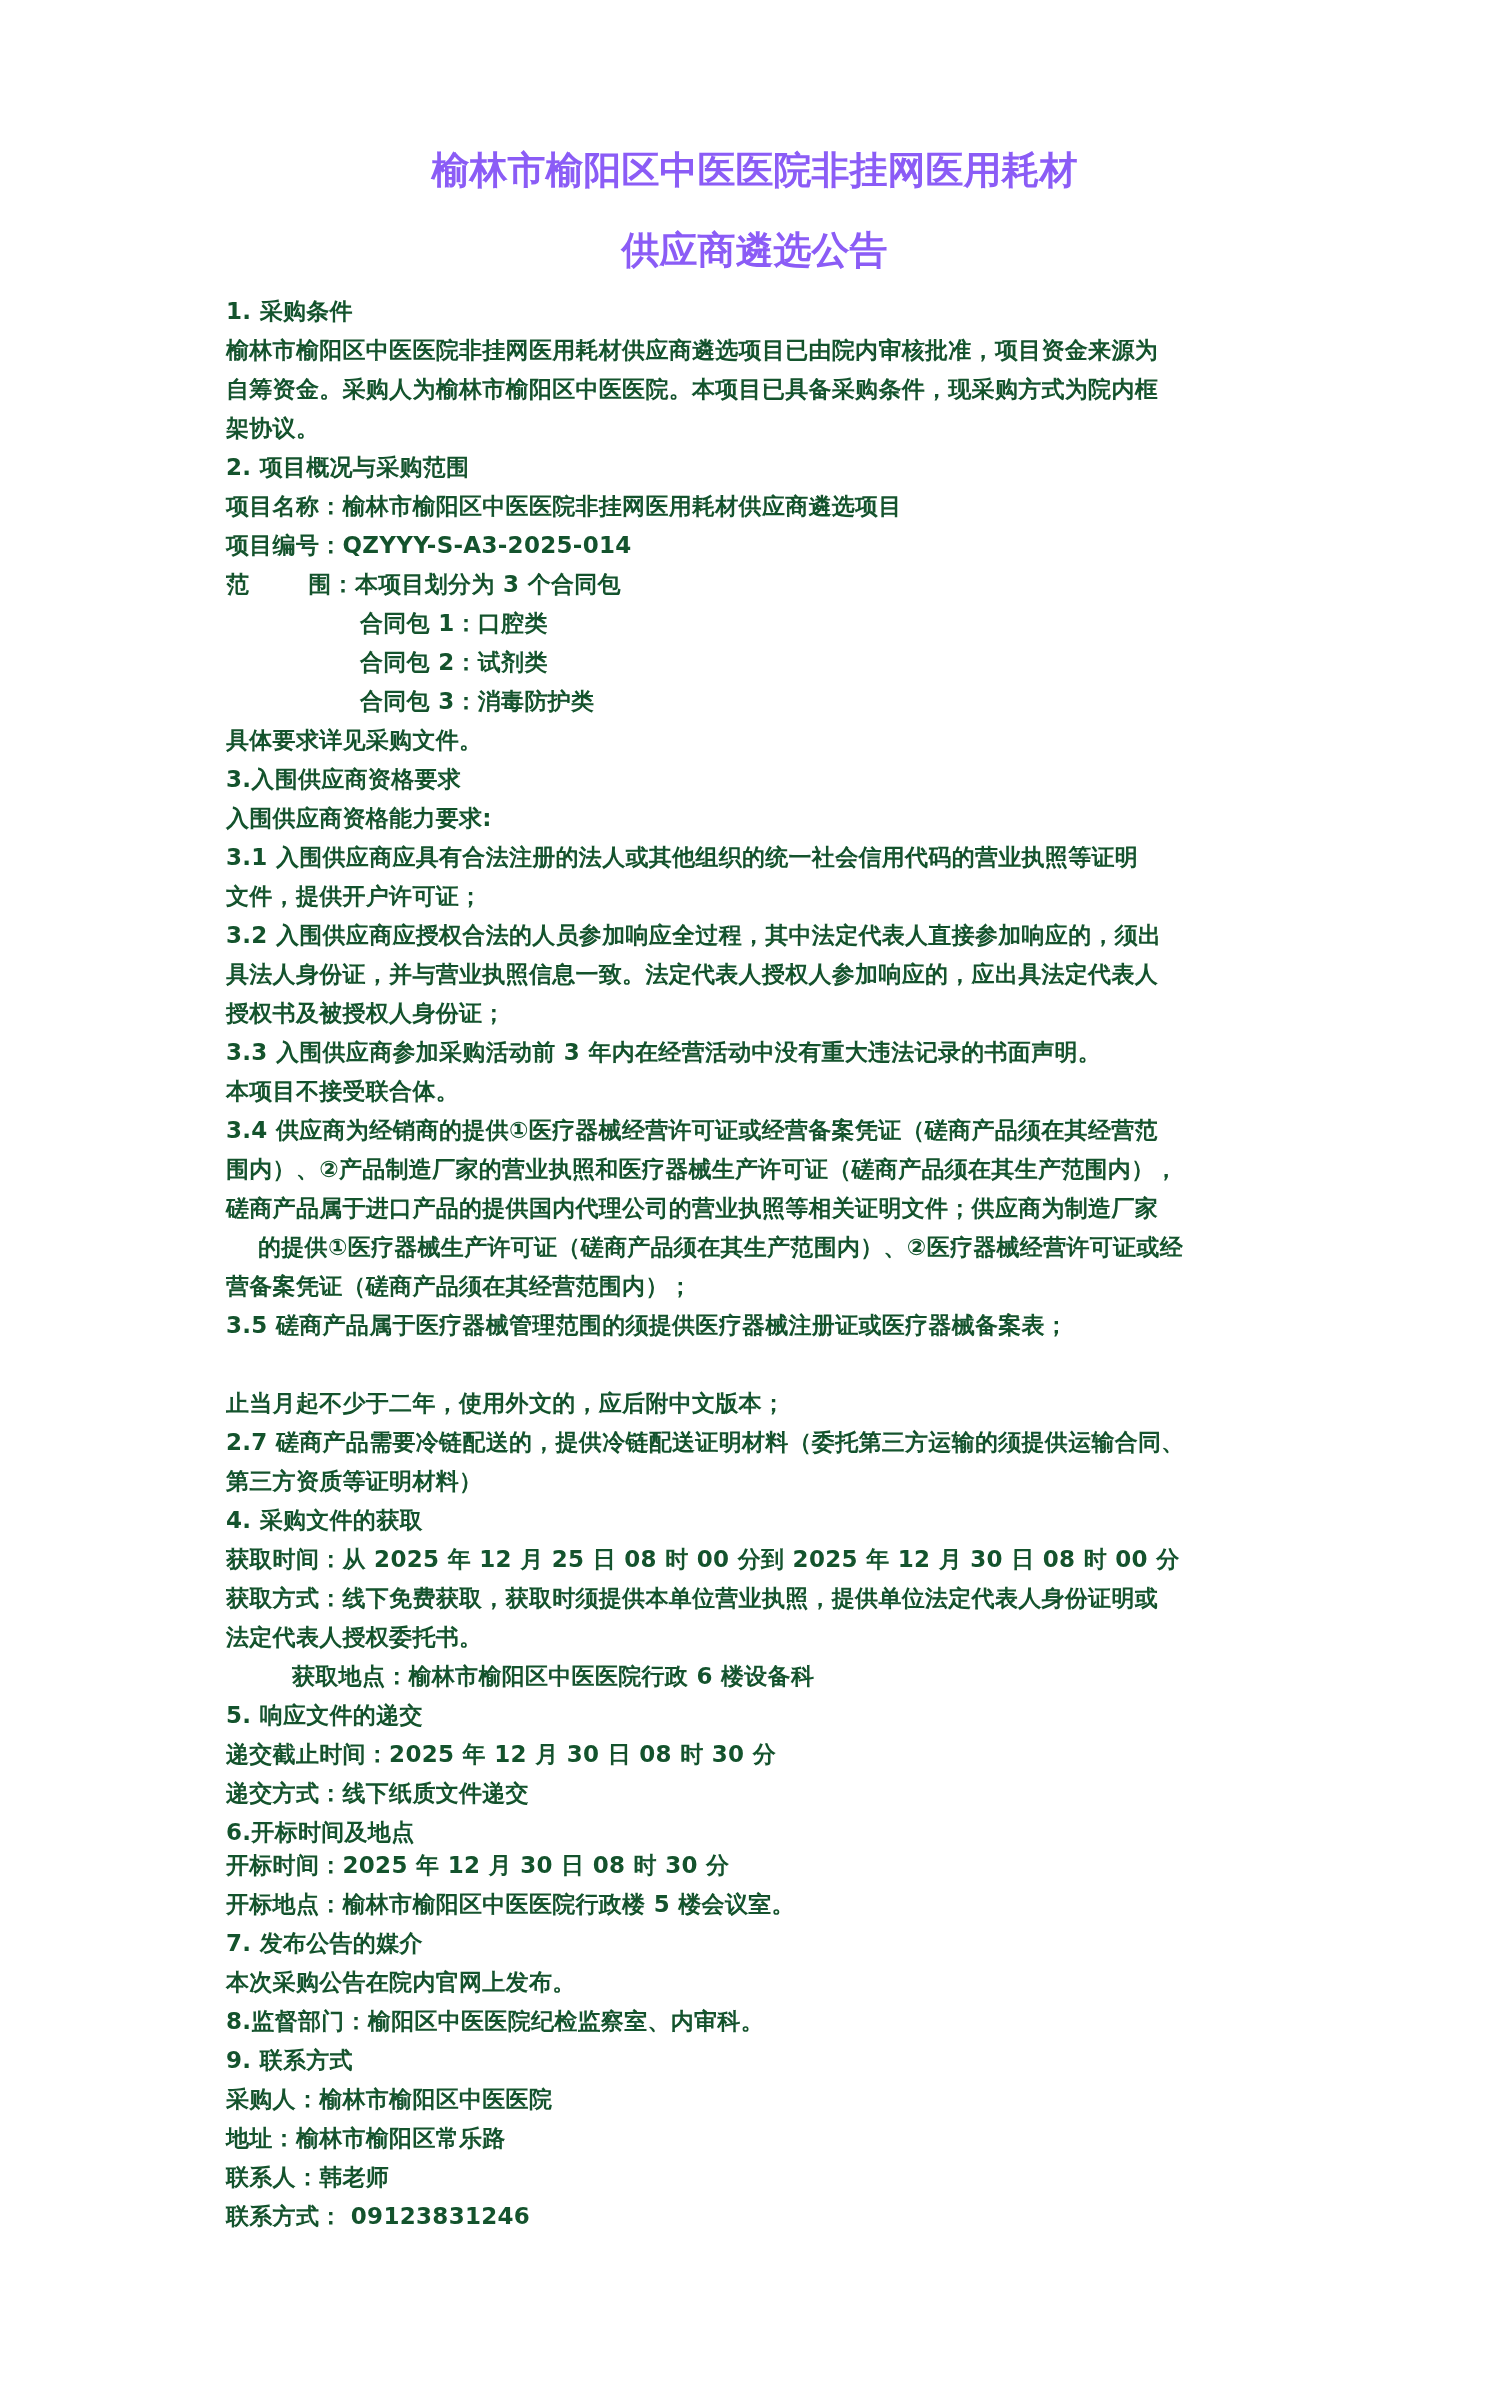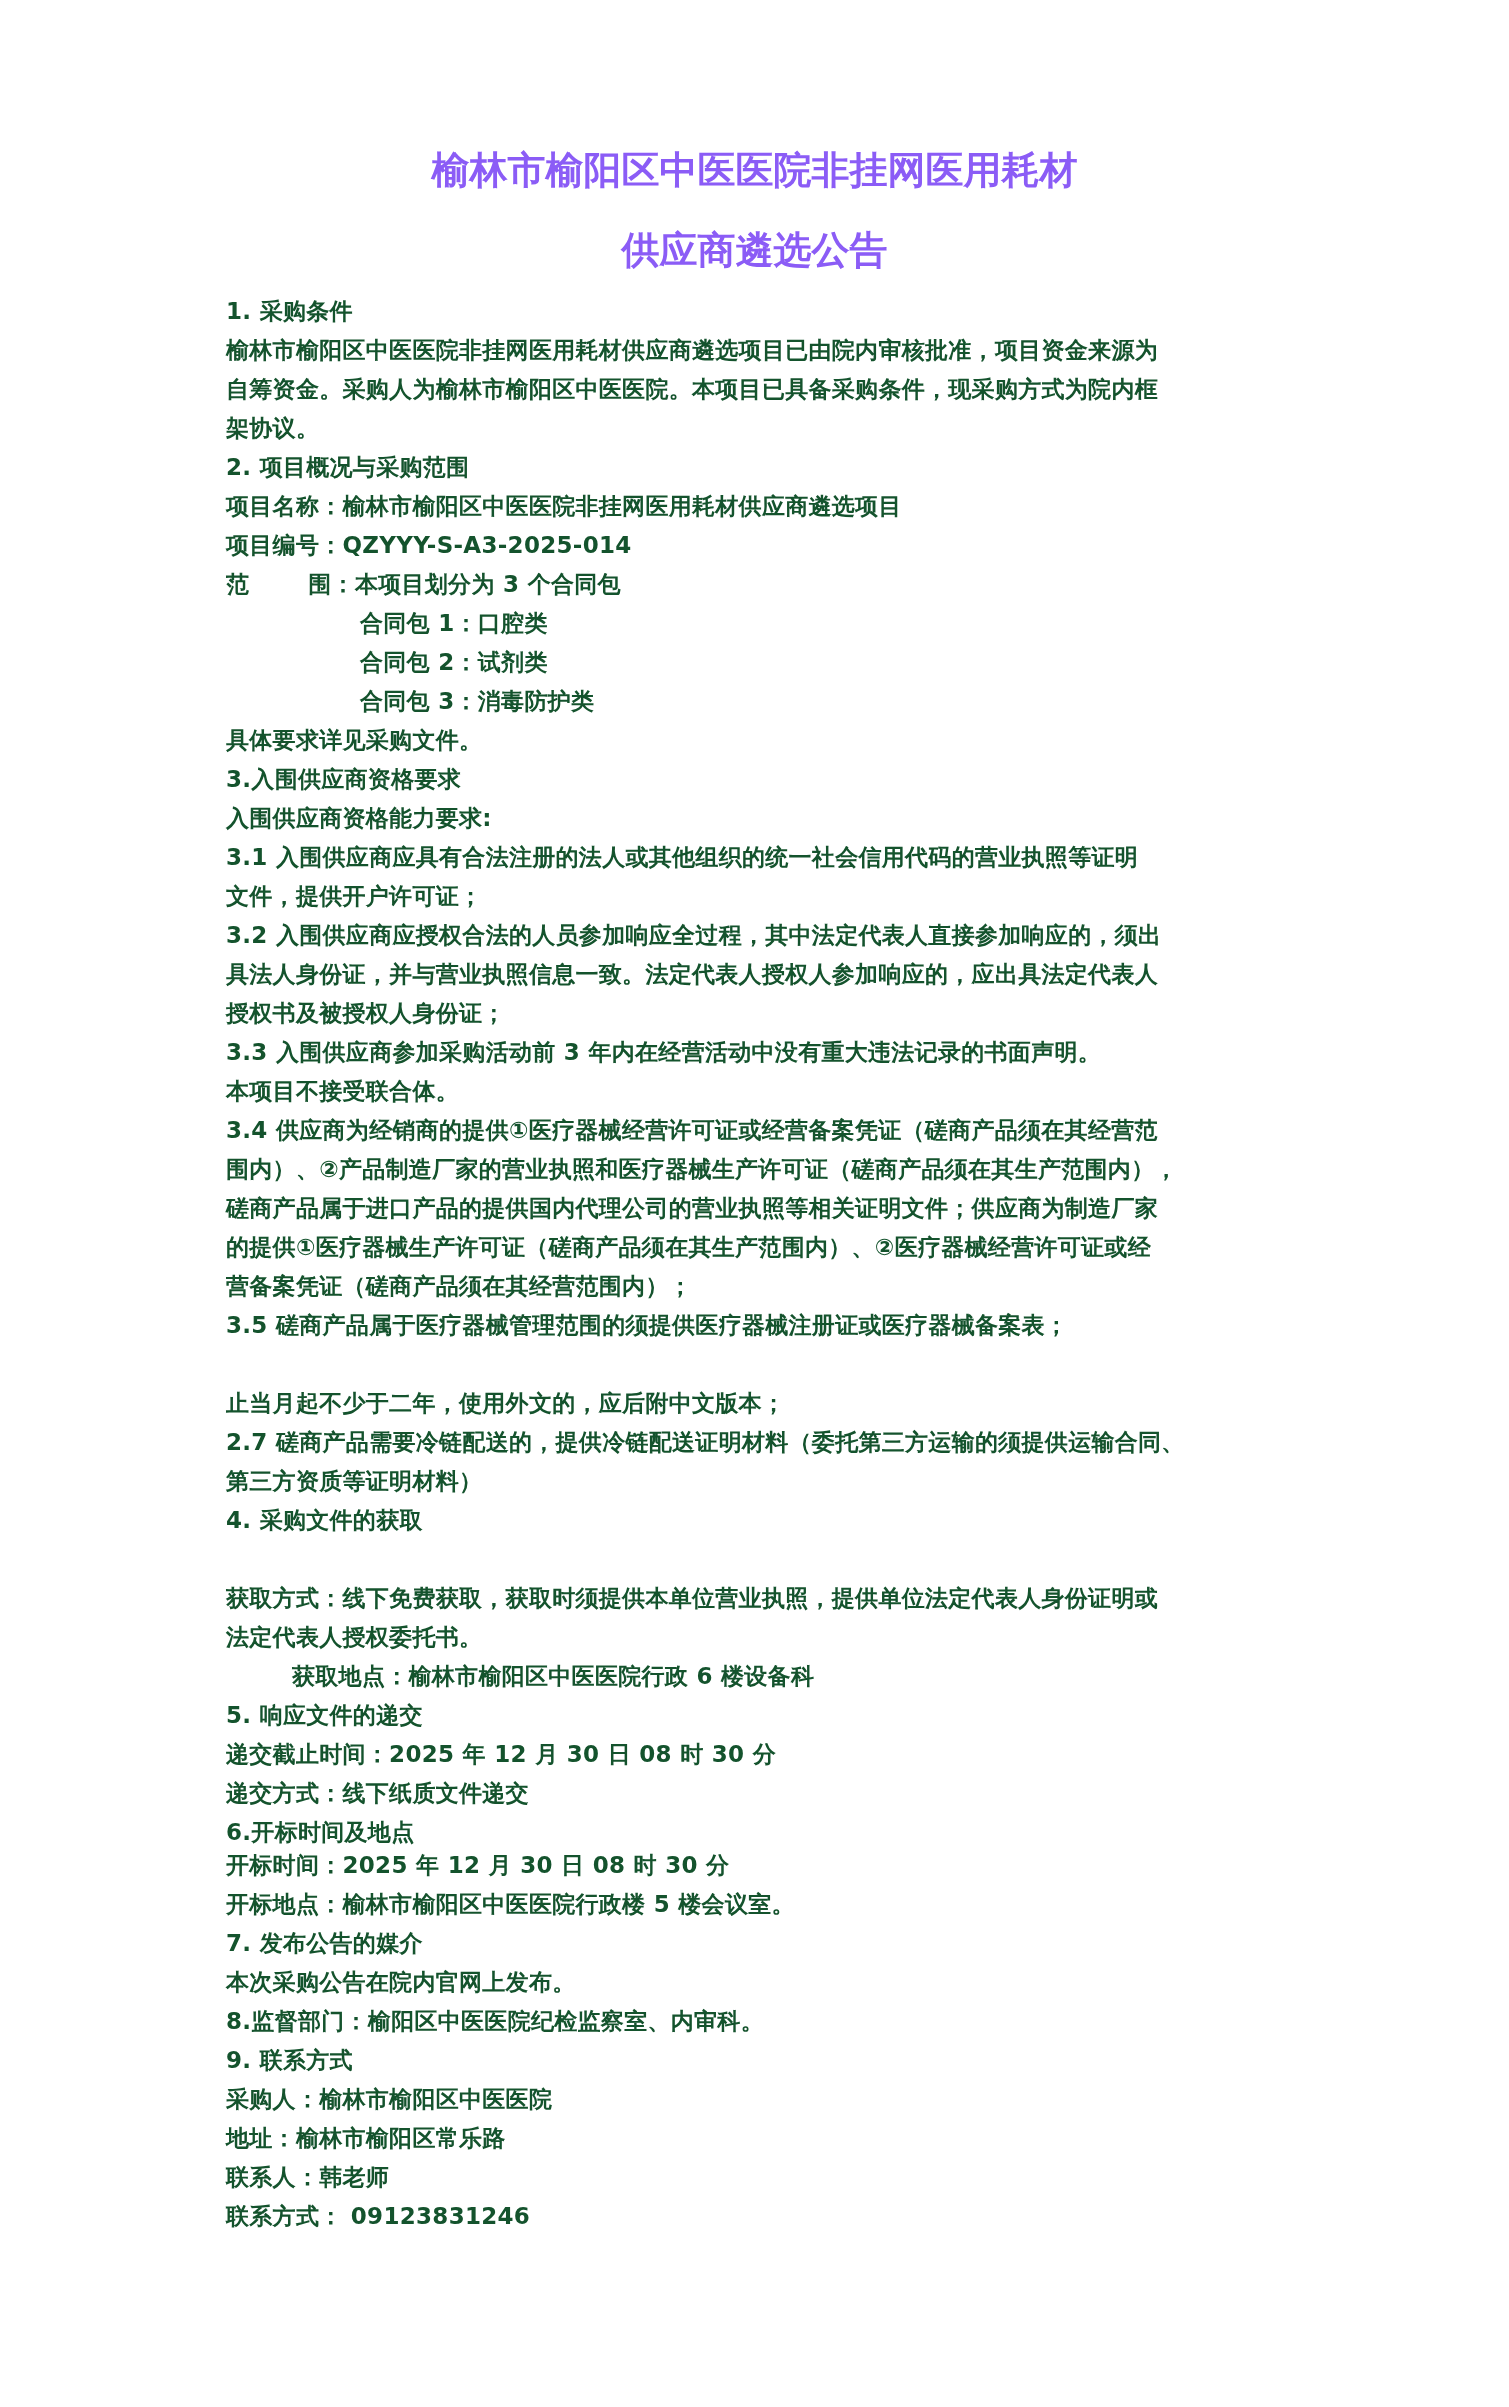--- a/index.html
+++ b/index.html
@@ -51,28 +51,29 @@
   <div class="ln" style="top:843px;">3.1  入围供应商应具有合法注册的法人或其他组织的统一社会信用代码的营业执照等证明</div>
   <div class="ln" style="top:882px;">文件，提供开户许可证；</div>
   <div class="ln" style="top:921px;">3.2  入围供应商应授权合法的人员参加响应全过程，其中法定代表人直接参加响应的，须出</div>
   <div class="ln" style="top:960px;">具法人身份证，并与营业执照信息一致。法定代表人授权人参加响应的，应出具法定代表人</div>
   <div class="ln" style="top:999px;">授权书及被授权人身份证；</div>
   <div class="ln" style="top:1038px;">3.3 入围供应商参加采购活动前 3 年内在经营活动中没有重大违法记录的书面声明。</div>
   <div class="ln" style="top:1077px;">本项目不接受联合体。</div>
   <div class="ln" style="top:1116px;">3.4  供应商为经销商的提供①医疗器械经营许可证或经营备案凭证（磋商产品须在其经营范</div>
   <div class="ln" style="top:1155px;">围内）、②产品制造厂家的营业执照和医疗器械生产许可证（磋商产品须在其生产范围内），</div>
   <div class="ln" style="top:1194px;">磋商产品属于进口产品的提供国内代理公司的营业执照等相关证明文件；供应商为制造厂家</div>
-  <div class="ln" style="top:1233px;">的提供①医疗器械生产许可证（磋商产品须在其生产范围内）、②医疗器械经营许可证或经</div>
+  <div class="ln" style="top:1233px;margin-left:32px;">的提供①医疗器械生产许可证（磋商产品须在其生产范围内）、②医疗器械经营许可证或经</div>
   <div class="ln" style="top:1272px;">营备案凭证（磋商产品须在其经营范围内）；</div>
   <div class="ln" style="top:1311px;">3.5  磋商产品属于医疗器械管理范围的须提供医疗器械注册证或医疗器械备案表；</div>
   <div class="ln" style="top:1389px;">止当月起不少于二年，使用外文的，应后附中文版本；</div>
   <div class="ln" style="top:1428px;">2.7  磋商产品需要冷链配送的，提供冷链配送证明材料（委托第三方运输的须提供运输合同、</div>
   <div class="ln" style="top:1467px;">第三方资质等证明材料）</div>
 
   <div class="ln" style="top:1506px;">4. 采购文件的获取</div>
+  <div class="ln" style="top:1545px;">获取时间：从 2025 年 12 月 25 日 08 时 00  分到 2025 年 12 月 30 日 08 时 00  分</div>
   <div class="ln" style="top:1584px;">获取方式：线下免费获取，获取时须提供本单位营业执照，提供单位法定代表人身份证明或</div>
   <div class="ln" style="top:1623px;">法定代表人授权委托书。</div>
   <div class="ln ind2" style="top:1662px;">获取地点：榆林市榆阳区中医医院行政 6 楼设备科</div>
 
   <div class="ln" style="top:1701px;">5. 响应文件的递交</div>
   <div class="ln" style="top:1740px;">递交截止时间：2025 年 12 月 30 日 08 时 30 分</div>
   <div class="ln" style="top:1779px;">递交方式：线下纸质文件递交</div>
 
   <div class="ln" style="top:1818px;">6.开标时间及地点</div>
   <div class="ln" style="top:1851px;">开标时间：2025 年 12 月  30  日 08  时  30  分</div>

